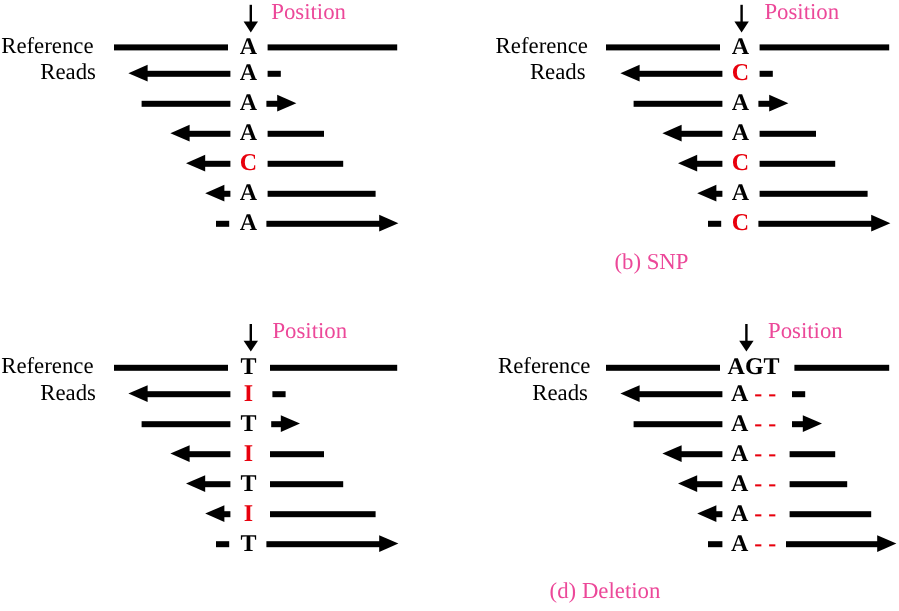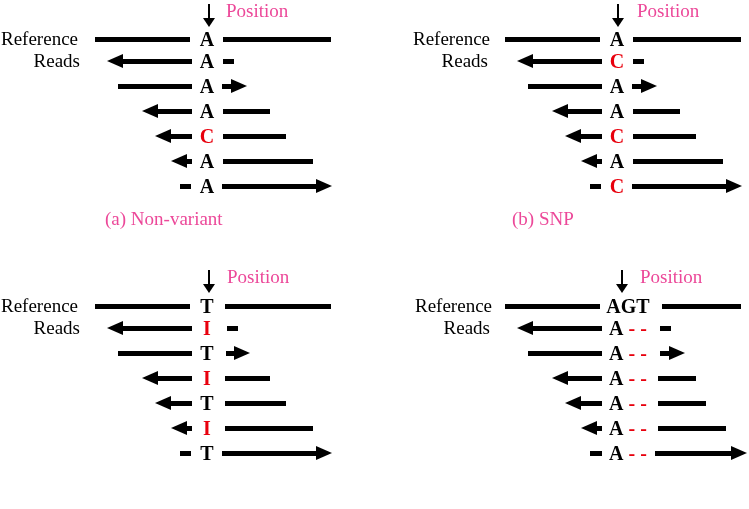--- a/index.html
+++ b/index.html
@@ -60,21 +60,20 @@
     <div class="hline" style="left: 223px; top: 158.5px; width: 90px;"></div>
     <div class="letters" style="left: 207px; top: 161px;">
       <span style="color: rgb(0, 0, 0);">A</span>
     </div>
     <div class="hline" style="left: 180px; top: 183.5px; width: 11px;"></div>
     <div class="hline" style="left: 222px; top: 183.5px; width: 97px;"></div>
     <div class="tri tri-right" style="left: 316px; top: 179px;"></div>
     <div class="letters" style="left: 207px; top: 186px;">
       <span style="color: rgb(0, 0, 0);">A</span>
     </div>
-    <div class="caption" style="left: 105px; top: 219px;">(a) Non-variant</div>
     <div class="vline" style="left: 617px; top: 4px; height: 15px;"></div>
     <div class="tri tri-down" style="left: 612px; top: 18px;"></div>
     <div class="plabel" style="left: 637px; top: 11px;">Position</div>
     <div class="label-r" style="left: 340px; width: 150px; top: 39px;">Reference</div>
     <div class="hline" style="left: 505px; top: 36.5px; width: 95px;"></div>
     <div class="hline" style="left: 633px; top: 36.5px; width: 108px;"></div>
     <div class="letters" style="left: 617px; top: 39px;">
       <span style="color: rgb(0, 0, 0);">A</span>
     </div>
     <div class="label-r" style="left: 338px; width: 150px; top: 61px;">Reads</div>
@@ -206,13 +205,14 @@
       <span style="color: rgb(0, 0, 0);">A</span>
       <span style="color: rgb(232, 0, 13);">- -</span>
     </div>
     <div class="hline" style="left: 590px; top: 450.5px; width: 12px;"></div>
     <div class="hline" style="left: 655px; top: 450.5px; width: 79px;"></div>
     <div class="tri tri-right" style="left: 731px; top: 446px;"></div>
     <div class="letters" style="left: 628px; top: 453px;">
       <span style="color: rgb(0, 0, 0);">A</span>
       <span style="color: rgb(232, 0, 13);">- -</span>
     </div>
+    <div class="caption" style="left: 458px; top: 493px;">(d) Deletion</div>
   </div>
 
 </body></html>

